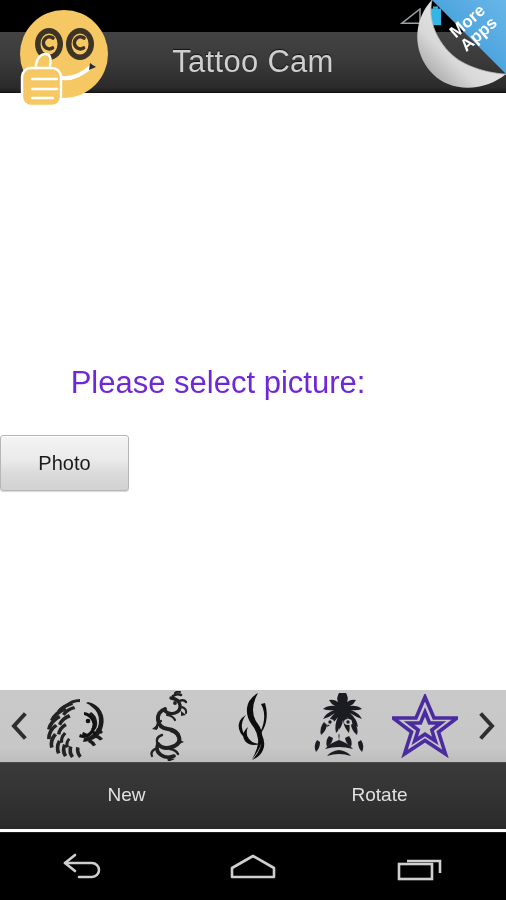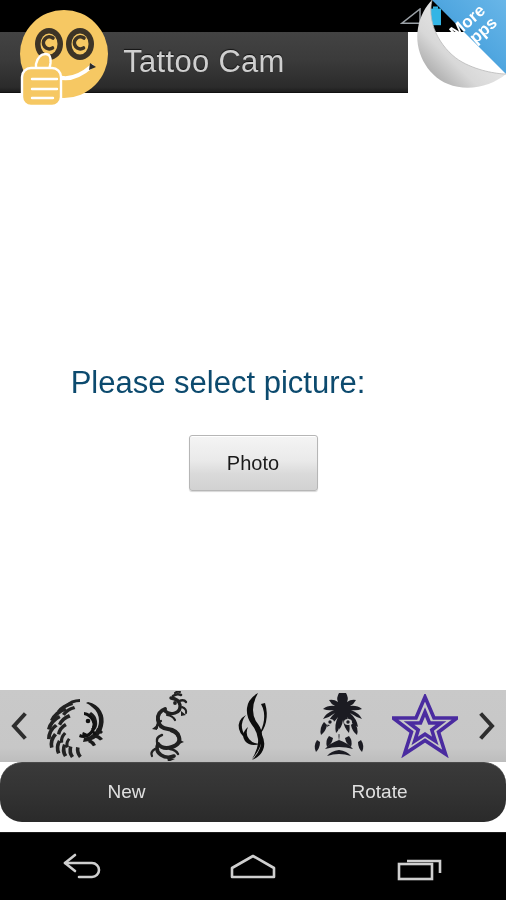--- a/index.html
+++ b/index.html
@@ -31,21 +31,21 @@
     letter-spacing:0px;
     margin-left:9px;
     font-weight:400;
     line-height:1;
     padding-bottom:2px;
   }
 
   
   #title-bar {
     position:absolute; top:32px; left:0;
-    width:408px; height:61px;
+    width:506px; height:61px;
     background:linear-gradient(to bottom, #434343 0%, #3b3b3b 45%, #2b2b2b 92%, #1d1d1d 100%);
     border-bottom:1px solid #111;
     overflow:visible;
   }
   #title-text {
     position:absolute;
     left:0; right:0; top:0; bottom:0;
     display:flex; align-items:center; justify-content:center;
     color:#cfcfcf;
     font-size:31px;
@@ -75,28 +75,28 @@
   #content {
     position:absolute;
     top:93px; left:0;
     width:506px; height:597px;
     background:#ffffff;
   }
   #select-prompt {
     position:absolute;
     top:272px; left:0; width:436px;
     text-align:center;
-    color:#0c4a6e;
+    color:#6d28d9;
     font-size:31px;
     font-weight:400;
   }
   #picker-buttons {
     position:absolute;
     top:342px; left:0; width:506px;
-    display:flex; justify-content:center; gap:14px;
+    display:flex; justify-content:center; gap:14px;flex-direction:column;
   }
   .pick-btn {
     width:129px; height:56px;
     border:1px solid #b6b6b6;
     border-radius:3px;
     background:linear-gradient(to bottom,#f4f4f4 0%, #eaeaea 45%, #dadada 70%, #d2d2d2 100%);
     box-shadow:0 1px 1px rgba(0,0,0,0.16), inset 0 1px 0 rgba(255,255,255,0.95);
     color:#1a1a1a;
     font-size:20px;
     font-family:"Liberation Sans", sans-serif;
@@ -125,25 +125,24 @@
   .thumb {
     width:76px; height:68px;
     display:flex; align-items:center; justify-content:center;
     cursor:pointer;
   }
 
   
   #action-bar {
     position:absolute;
     top:762px; left:0;
-    width:506px; height:60px;
+    width:506px; height:67px;
     background:linear-gradient(to bottom,#3a3a3a 0%, #333333 50%, #2a2a2a 100%);
     display:flex; align-items:center;
     border-top:1px solid #4a4a4a;
-    border-radius:22px;
   }
   .action-item {
     flex:1 1 0;
     text-align:center;
     color:#e0e0e0;
     font-size:19px;
     cursor:pointer;
     padding-bottom:2px;
   }
 

